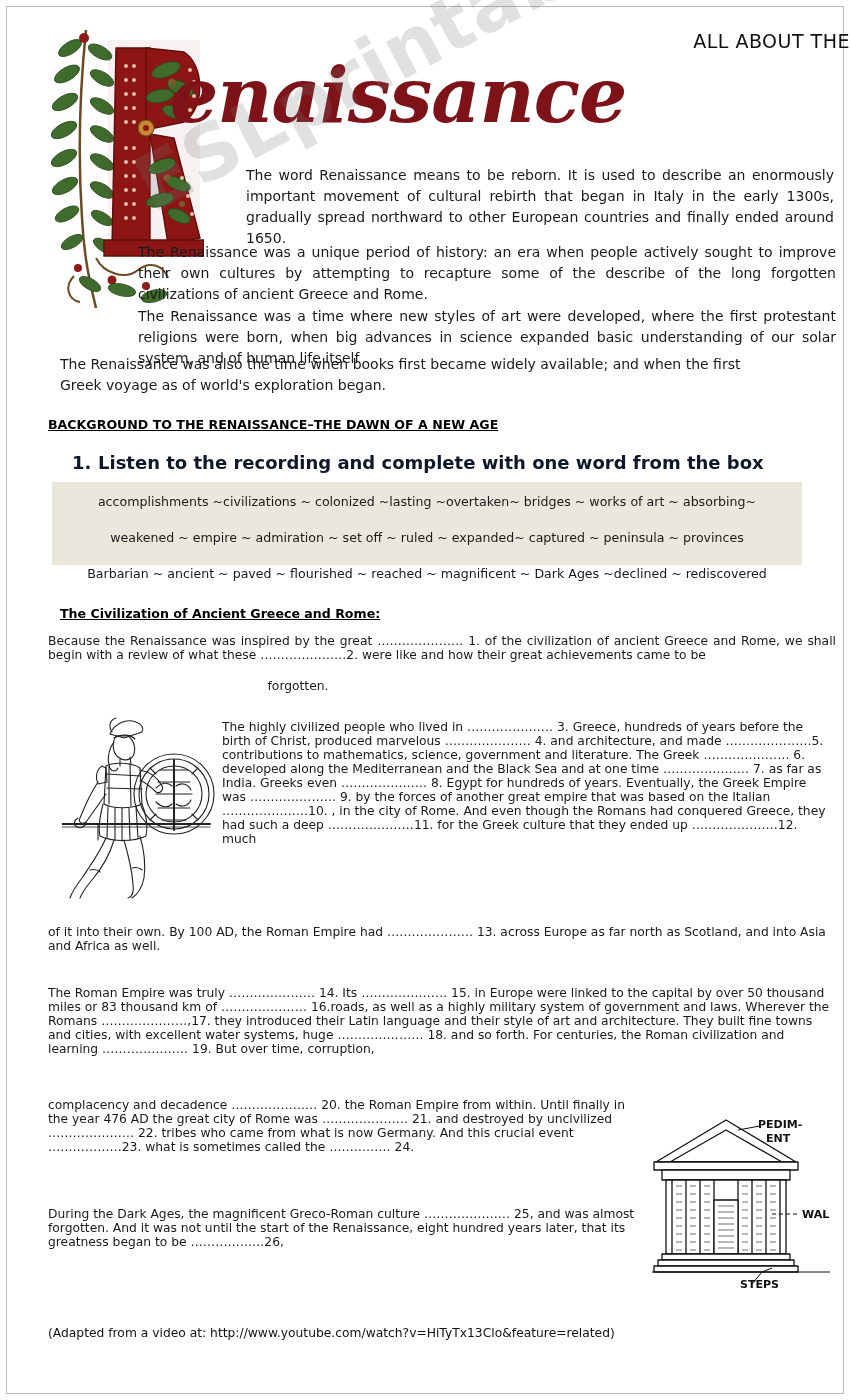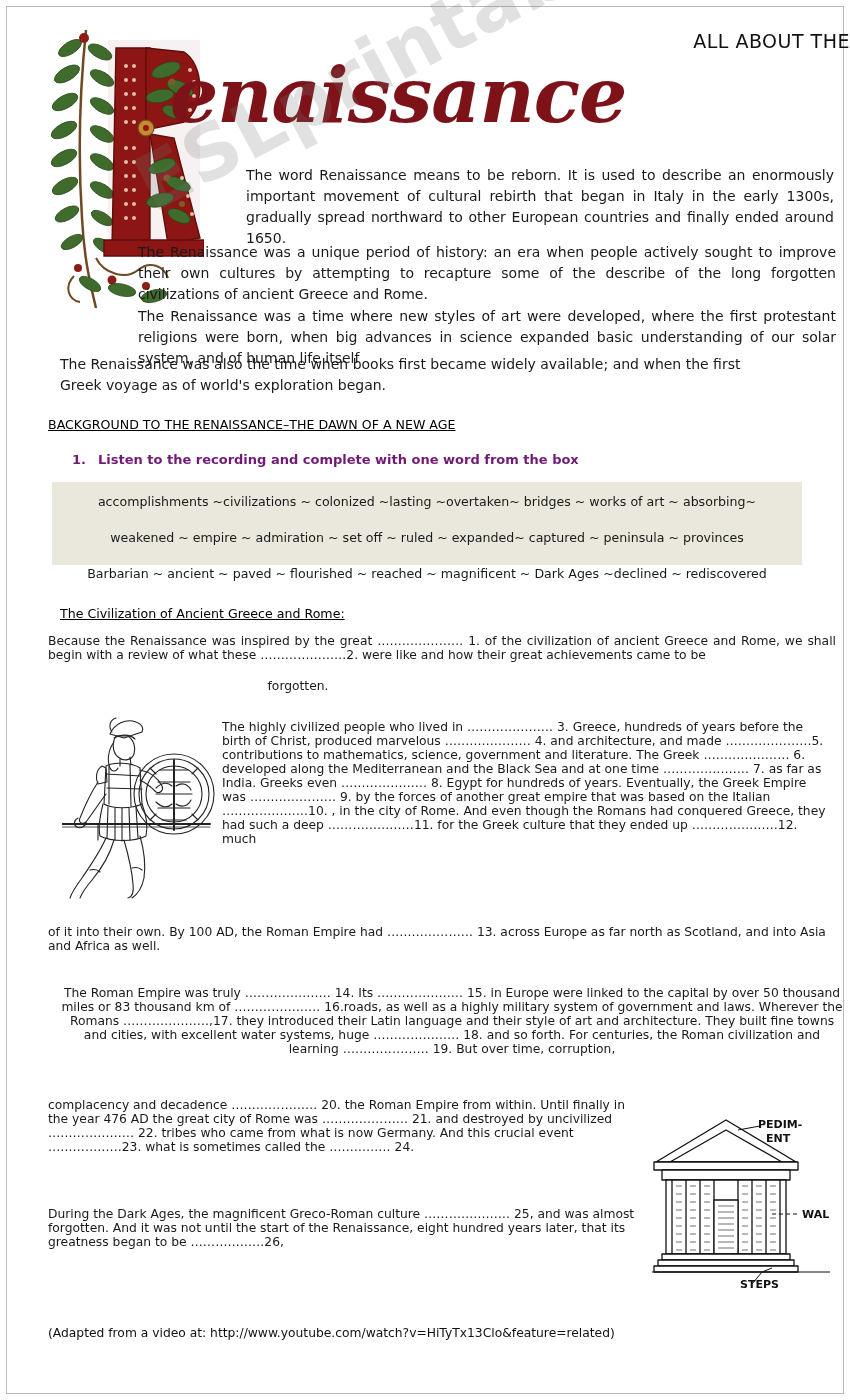--- a/index.html
+++ b/index.html
@@ -112,34 +112,34 @@
   .p-indent4 {
     position: absolute;
     left: 60px; top: 354px;
     width: 720px;
   }
 
   .section-head {
     position: absolute;
     font-family: "DejaVu Sans", sans-serif;
     font-size: 12.6px;
-    font-weight: normal;
+    font-weight: bold;
     text-decoration: underline;
     color: #000;
   }
   #bg-head { left: 48px; top: 417px; }
   #civ-head { left: 60px; top: 606px; }
 
   .task-line {
     position: absolute;
     left: 72px; top: 452px;
     font-family: "DejaVu Sans", sans-serif;
-    font-size: 13px;
+    font-size: 18px;
     font-weight: bold;
-    color: #701a75;
+    color: #0f172a;
   }
   .task-num { display: inline-block; width: 26px; }
 
   
   .wordbox {
     position: absolute;
     left: 52px;
     top: 482px;
     width: 750px;
     height: 83px;
@@ -163,21 +163,21 @@
     position: absolute;
     font-family: "DejaVu Sans", sans-serif;
     font-size: 12.3px;
     line-height: 14px;
     color: #1a1a1a;
   }
   #ex-p1 { left: 48px; top: 634px; width: 788px; text-align: justify; }
   #ex-p1b { left: 48px; top: 679px; width: 788px; }
   #ex-p2 { left: 222px; top: 720px; width: 612px; }
   #ex-p2b { left: 48px; top: 925px; width: 788px; }
-  #ex-p3 { left: 58px; top: 986px; width: 788px; text-align: center; }
+  #ex-p3 { left: 48px; top: 986px; width: 788px; }
   #ex-p3b { left: 48px; top: 1098px; width: 600px; }
   #ex-p4 { left: 48px; top: 1207px; width: 600px; }
 
   .footer-line {
     position: absolute;
     left: 48px;
     top: 1326px;
     font-family: "DejaVu Sans", sans-serif;
     font-size: 12.3px;
     color: #111;

